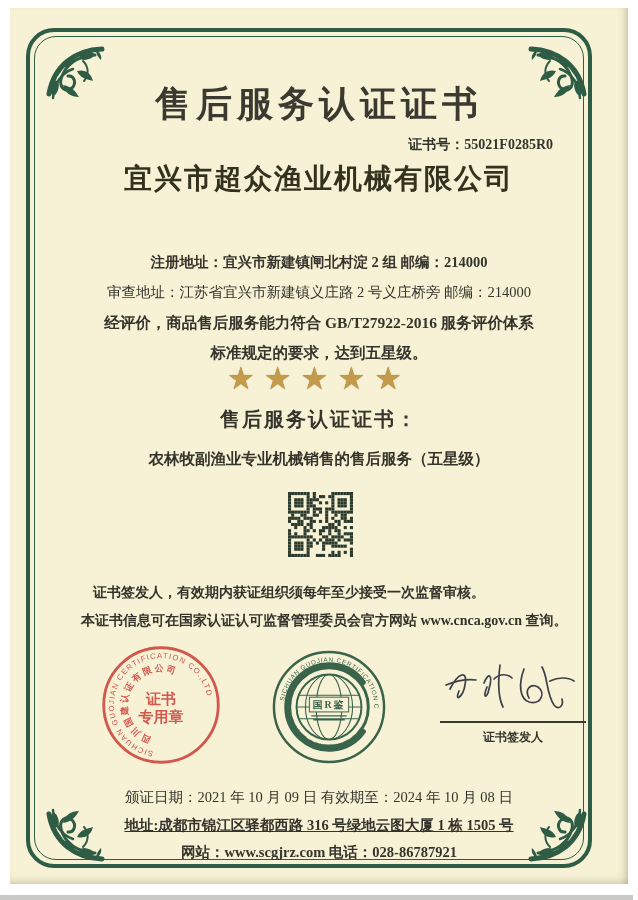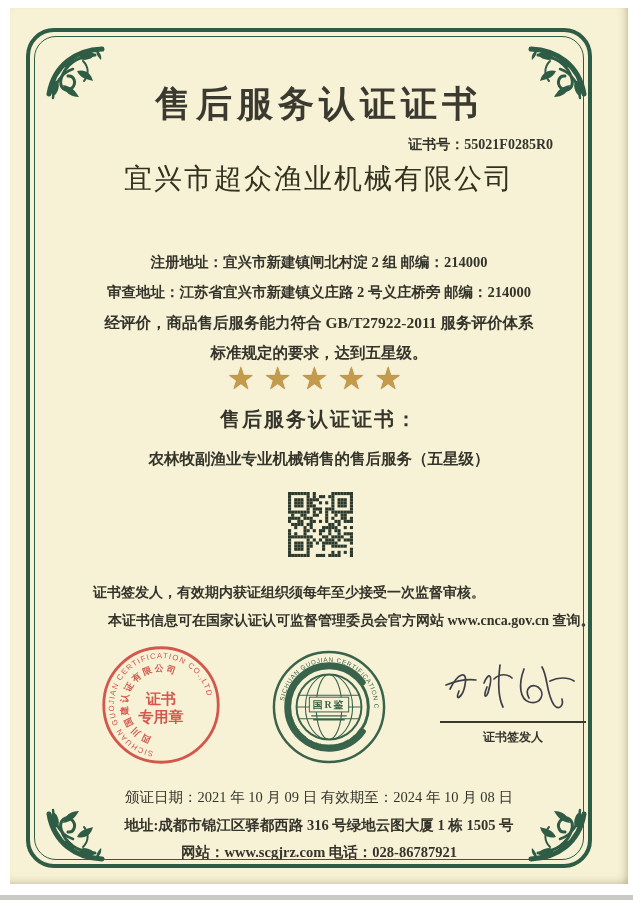--- a/index.html
+++ b/index.html
@@ -26,40 +26,40 @@
   .corner{position:absolute;width:74px;height:74px;color:var(--green);}
   .corner.tl{left:38px;top:40px;}
   .corner.tr{right:38px;top:40px;transform:scaleX(-1);}
   .corner.bl{left:38px;bottom:32px;transform:scaleY(-1);}
   .corner.br{right:38px;bottom:32px;transform:scale(-1,-1);}
   .abs{position:absolute;left:0;width:638px;text-align:center;color:var(--ink);}
   .title{top:80px;font-family:"Liberation Sans", sans-serif;font-weight:900;
          font-size:36px;letter-spacing:5px;color:#3b3a30;}
   .certno{top:136px;left:auto;right:80px;width:auto;text-align:left;
           font-size:14px;font-weight:bold;}
-  .company{top:160px;font-size:28px;font-weight:normal;letter-spacing:2px;color:#33321f;}
+  .company{top:160px;font-size:28px;font-weight:bold;letter-spacing:2px;color:#33321f;}
   .credit{top:213px;font-size:15px;font-weight:bold;}
   .addr1{top:253px;font-size:14.5px;font-weight:bold;}
-  .addr2{top:283px;font-size:14.5px;font-weight:bold;}
+  .addr2{top:283px;font-size:14.5px;font-weight:normal;}
   .eval1{top:313px;font-size:15.5px;font-weight:bold;}
   .eval2{top:343px;font-size:15.5px;font-weight:bold;}
   .stars{top:360px;font-size:31px;letter-spacing:9px;color:var(--gold);
          text-shadow:0 0 1px #8a6a28;}
   .scope-h{top:406px;font-size:20px;font-weight:bold;letter-spacing:2px;}
   .scope-t{top:449px;font-size:15.5px;font-weight:bold;}
   .qr{position:absolute;left:288px;top:492px;width:65px;height:65px;}
   .note1{top:584px;left:93px;width:auto;text-align:left;font-size:14px;font-weight:bold;}
-  .note2{top:612px;left:108px;width:auto;text-align:right;font-size:14px;font-weight:bold;}
+  .note2{top:612px;left:81px;width:auto;text-align:right;font-size:14px;font-weight:bold;}
   .stamp-red{position:absolute;left:100px;top:644px;width:122px;height:122px;opacity:.92;}
   .seal-green{position:absolute;left:270px;top:648px;width:118px;height:118px;opacity:.95;}
   .signature{position:absolute;left:438px;top:655px;width:150px;height:62px;color:#3f3f48;}
   .sign-line{position:absolute;left:440px;top:721px;width:146px;height:2px;background:#3a392f;}
   .signer{top:729px;left:440px;width:146px;font-size:12px;font-weight:bold;}
   .f-dates{top:788px;font-size:14.5px;font-weight:normal;}
-  .f-addr{top:816px;font-size:14.5px;font-weight:bold;}
+  .f-addr{top:816px;font-size:14.5px;font-weight:bold;text-decoration:underline;}
   .f-web{top:843px;font-size:14.5px;font-weight:bold;}
 </style>
 </head>
 <body>
 
 <div class="page">
   <div class="paper"></div>
 
   <div class="frame-outer"></div>
   <div class="frame-inner"></div>
@@ -128,21 +128,21 @@
       <path d="M25,45 C27,53 33,57 41,57 C37,51 35,47 25,45 Z"></path>
       <path d="M58,10 C62,12 64,16 63,20 C60,17 58,14 58,10 Z"></path>
     </g>
   </svg>
 
   <div class="abs title">售后服务认证证书</div>
   <div class="abs certno"><span>证书号：</span><span>55021F0285R0</span></div>
   <div class="abs company">宜兴市超众渔业机械有限公司</div>
   <div class="abs addr1">注册地址：宜兴市新建镇闸北村淀 2 组  邮编：214000</div>
   <div class="abs addr2">审查地址：江苏省宜兴市新建镇义庄路 2 号义庄桥旁  邮编：214000</div>
-  <div class="abs eval1">经评价，商品售后服务能力符合 GB/T27922-2011 服务评价体系</div>
+  <div class="abs eval1">经评价，商品售后服务能力符合 GB/T27922-2016 服务评价体系</div>
   <div class="abs eval2">标准规定的要求，达到五星级。</div>
   <div class="abs stars" id="star-row">★★★★★</div>
   <div class="abs scope-h">售后服务认证证书：</div>
   <div class="abs scope-t">农林牧副渔业专业机械销售的售后服务（五星级）</div>
 
   <svg class="qr" id="qr-svg" viewBox="0 0 63 63" fill="#2c3a2e">
       <rect x="0" y="0" width="3" height="3"></rect>
       <rect x="3" y="0" width="3" height="3"></rect>
       <rect x="6" y="0" width="3" height="3"></rect>
       <rect x="9" y="0" width="3" height="3"></rect>

